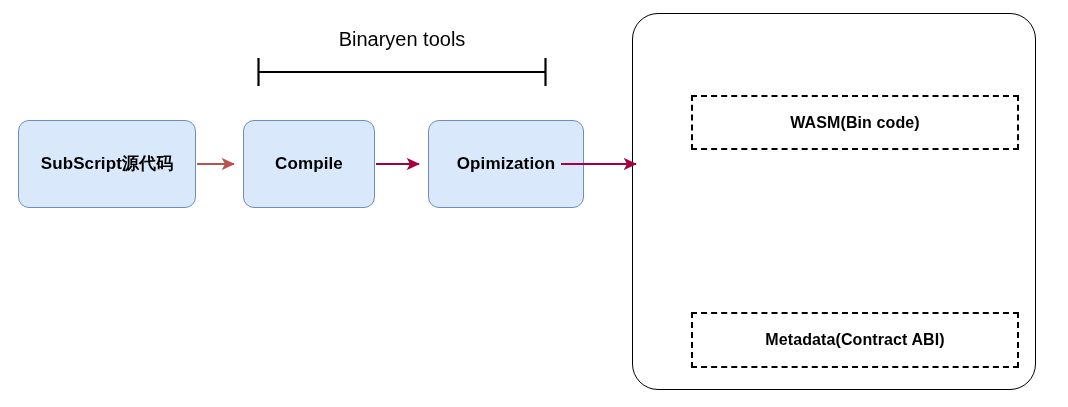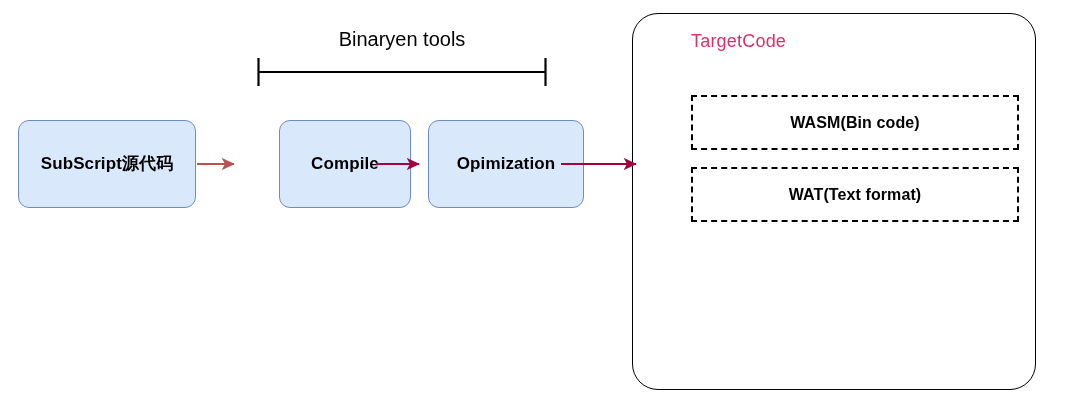--- a/index.html
+++ b/index.html
@@ -36,21 +36,21 @@
     font-family: "Liberation Sans", sans-serif;
     font-size: 17px;
     font-weight: bold;
     color: #000000;
     letter-spacing: 0.1px;
     line-height: 1.1;
     white-space: nowrap;
   }
 
   #box-source   { left: 18px;  top: 120px; width: 178px; height: 88px; }
-  #box-compile  { left: 243px; top: 120px; width: 132px; height: 88px; margin-left: 36px; }
+  #box-compile  { left: 243px; top: 120px; width: 132px; height: 88px; }
   #box-optimize { left: 428px; top: 120px; width: 156px; height: 88px; }
 
   
   #arrow-layer {
     position: absolute;
     left: 0;
     top: 0;
     width: 1068px;
     height: 407px;
     pointer-events: none;
@@ -135,31 +135,30 @@
   <div class="process-box" id="box-compile">
     <span class="box-label">Compile</span>
   </div>
 
   <div class="process-box" id="box-optimize">
     <span class="box-label">Opimization</span>
   </div>
 
   <div id="targetcode-container"></div>
 
-  <div id="targetcode-title">TargetCode</div>
 
   <div class="artifact-box" id="artifact-0">
     <span class="artifact-label">WASM(Bin code)</span>
   </div>
 
-  <div class="artifact-box" id="artifact-1">
-    <span class="artifact-label">WAT(Text format)</span>
-  </div>
 
 
+  <div class="artifact-box" id="artifact-3">
+    <span class="artifact-label">Metadata(Contract ABI)</span>
+  </div>
 
   <svg id="arrow-layer" viewBox="0 0 1068 407">
     <defs>
       <marker id="head-red" markerWidth="7" markerHeight="7" refX="5.6" refY="3.1" orient="auto" markerUnits="strokeWidth">
         <path d="M 0 0.35 L 6 3.1 L 0 5.85 L 1.5 3.1 Z" fill="#b85450"></path>
       </marker>
       <marker id="head-magenta" markerWidth="7" markerHeight="7" refX="5.6" refY="3.1" orient="auto" markerUnits="strokeWidth">
         <path d="M 0 0.35 L 6 3.1 L 0 5.85 L 1.5 3.1 Z" fill="#a50040"></path>
       </marker>
     </defs>

